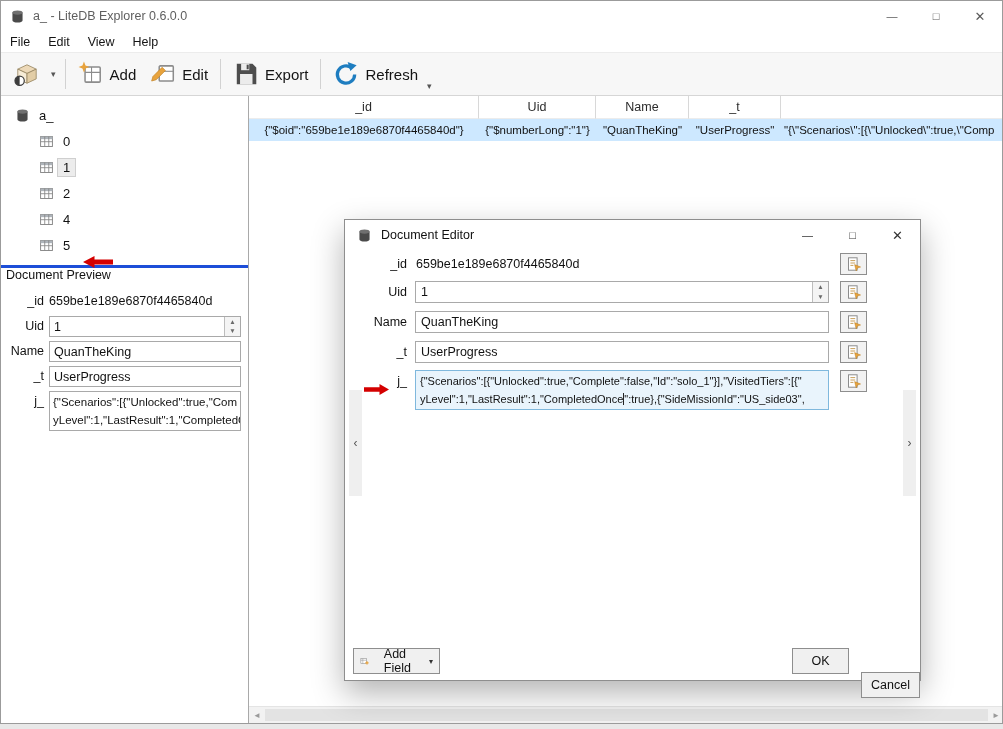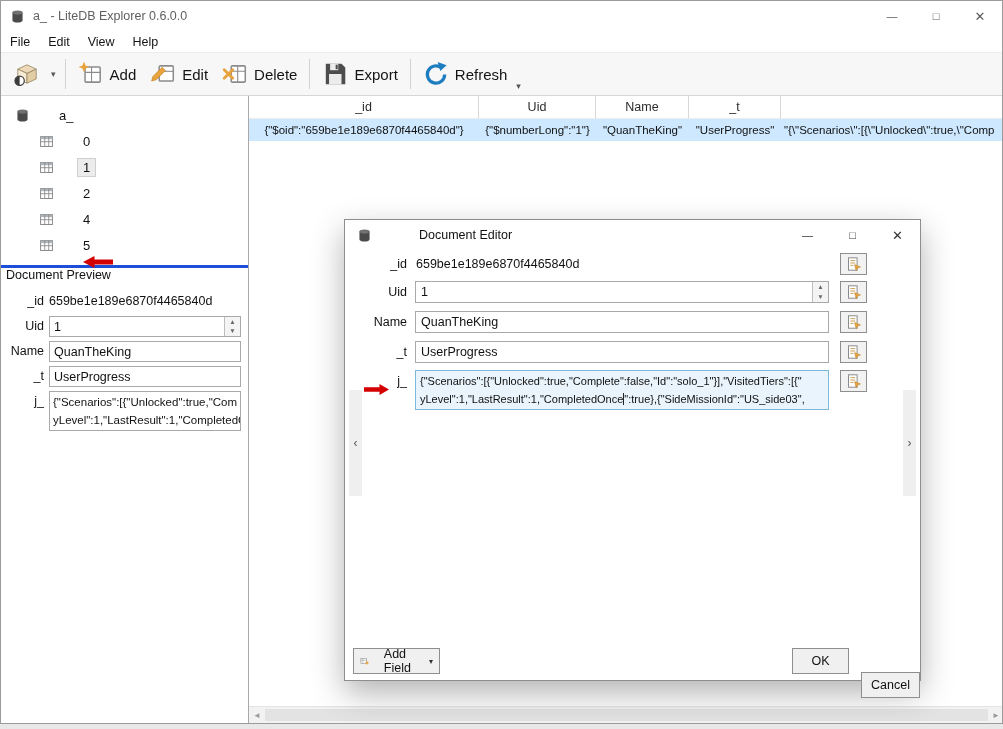--- a/index.html
+++ b/index.html
@@ -23,21 +23,21 @@
   .toolbar { position:absolute; left:0; top:51px; width:100%; height:44px; background:#f7f7f7; border-top:1px solid #ececec; border-bottom:1px solid #d6d6d6; display:flex; align-items:center; padding:0 6px; }
   .tb-btn { display:flex; align-items:center; gap:6px; padding:5px 7px; font-size:15px; color:#141414; }
   .ic26 { width:26px; height:26px; display:block; flex:none; }
   .tb-caret { font-size:9px; color:#555; padding:4px 4px; }
   .tb-sep { width:1px; height:30px; background:#d2d2d2; margin:0 5px; flex:none; }
   .tb-overflow { font-size:9px; color:#555; align-self:flex-end; margin:0 0 4px 2px; }
 
   
   .left-panel { position:absolute; left:0; top:95px; width:248px; height:634px; background:#fff; border-right:1px solid #a9a9a9; }
   .tree { padding-top:6px; height:169px; }
-  .tree-row { height:26px; display:flex; align-items:center; gap:24px; font-size:13px; color:#111; position:relative; }
+  .tree-row { height:26px; display:flex; align-items:center; gap:4px; font-size:13px; color:#111; position:relative; }
   .tree-row.root { padding-left:14px; }
   .tree-row.child { padding-left:38px; }
   .ic15 { width:15px; height:15px; flex:none; display:block; }
   .tree-label { padding:1px 5px; }
   .tree-row.selected .tree-label { background:#ececec; outline:1px solid #cfcfcf; }
   .arrow-tree { position:absolute; left:82px; top:159px; z-index:30; }
 
   .preview { position:absolute; left:0; top:169px; right:0; bottom:0; border-top:3px solid #1d4ed8; padding:0 7px 0 5px; background:#fff; }
   .pv-title { font-size:12.5px; color:#111; margin-bottom:9px; }
   .pv-row { display:flex; align-items:center; margin-bottom:4px; }
@@ -58,21 +58,21 @@
   .gc { display:flex; align-items:center; justify-content:center; font-size:11.5px; color:#111; overflow:hidden; white-space:nowrap; padding:0 3px; }
   .gc.c5 { justify-content:flex-start; }
 
   
   .hscroll { position:absolute; left:248px; bottom:0; width:755px; height:17px; background:#f2f2f2; border-top:1px solid #e4e4e4; display:flex; align-items:center; }
   .hs-arrow { width:16px; text-align:center; font-size:8px; color:#9a9a9a; flex:none; }
   .hs-thumb { flex:1; height:12px; background:#e3e3e3; }
 
   
   .dialog { position:absolute; left:343px; top:218px; width:577px; height:462px; background:#fff; border:1px solid #8e8e8e; box-shadow:0 12px 30px rgba(0,0,0,.30); z-index:10; }
-  .dlg-title { height:30px; display:flex; align-items:center;gap:38px; }
+  .dlg-title { height:30px; display:flex; align-items:center; }
   .dlg-app-icon { width:15px; height:15px; margin-left:12px; flex:none; }
   .dlg-title-text { font-size:12.5px; color:#111; margin-left:9px; }
   .dlg-controls { margin-left:auto; display:flex; height:30px; }
   .dlg-wbtn { width:45px; height:30px; display:flex; align-items:center; justify-content:center; font-size:11px; color:#333; }
   .dlg-wbtn.close { font-size:13px; }
   .dlg-row { position:absolute; left:0; width:100%; height:22px; }
   .dlg-label { position:absolute; left:0; width:62px; text-align:right; font-size:12.5px; color:#111; line-height:22px; }
   .dlg-static { position:absolute; left:71px; font-size:12.5px; color:#111; line-height:22px; white-space:nowrap; }
   .dlg-input { position:absolute; left:70px; width:414px; height:22px; border:1px solid #a9a9a9; background:#fff; font-size:12.5px; color:#111; display:flex; align-items:center; padding-left:5px; overflow:hidden; }
   .dlg-fbtn { position:absolute; left:495px; width:27px; height:22px; border:1px solid #8e8e8e; background:#f2f2f2; display:flex; align-items:center; justify-content:center; }
@@ -187,26 +187,20 @@
           <use href="#sym-add"></use>
         </svg>
       <span>Add</span>
     </div>
     <div class="tb-btn">
       <svg class="ic26">
           <use href="#sym-edit"></use>
         </svg>
       <span>Edit</span>
     </div>
-    <div class="tb-btn">
-      <svg class="ic26">
-          <use href="#sym-delete"></use>
-        </svg>
-      <span>Delete</span>
-    </div>
     <div class="tb-sep"></div>
     <div class="tb-btn">
       <svg class="ic26">
           <use href="#sym-export"></use>
         </svg>
       <span>Export</span>
     </div>
     <div class="tb-sep"></div>
     <div class="tb-btn">
       <svg class="ic26">

